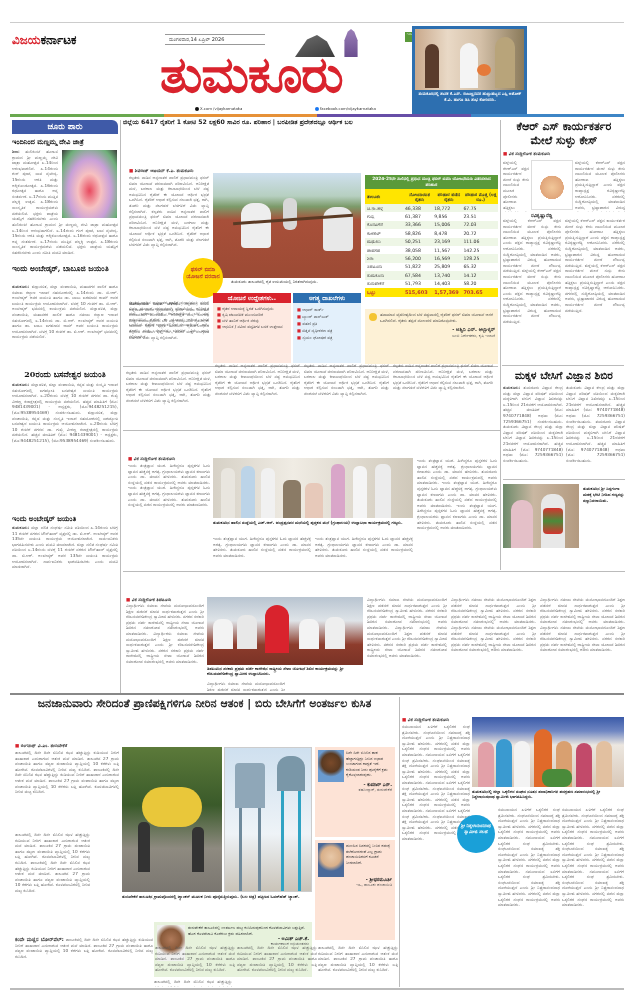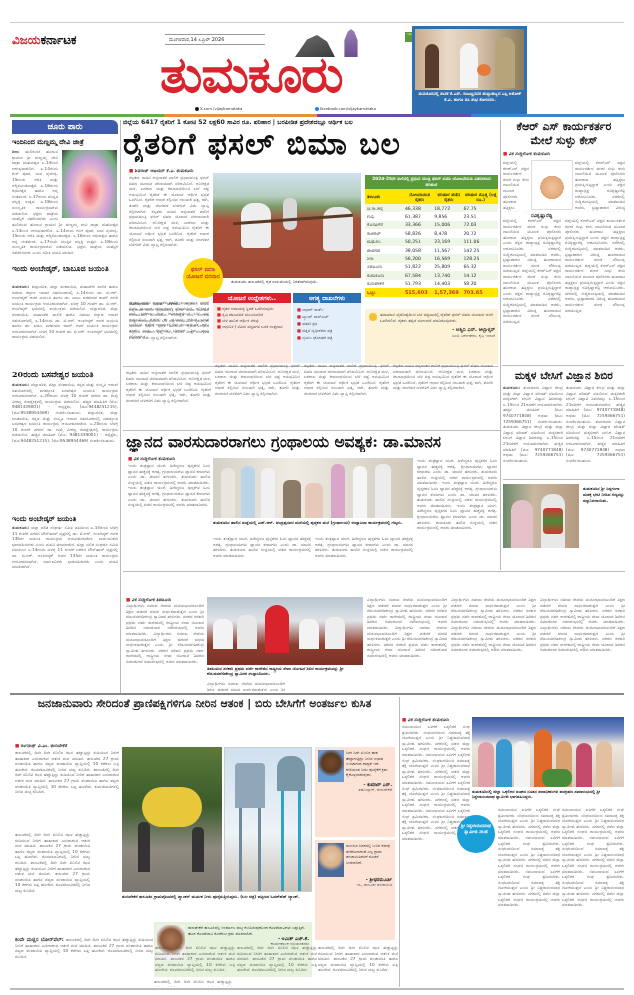--- a/index.html
+++ b/index.html
@@ -69,31 +69,30 @@
   <div class="hl" style="font-size:6.8px;margin-top:4px;">ಇಂದಿನಿಂದ ಮಣ್ಣಮ್ಮ ದೇವಿ ಜಾತ್ರೆ</div>
   <div class="abs photo" style="left:50px;top:30px;width:55px;height:68px;background:radial-gradient(ellipse at 50% 60%,#e84a5f 0%,#f7c1c1 30%,#c9a0d8 55%,#6fb07a 80%,#3b3b3b 100%);"></div>
   <div class="txt" style="margin-top:3px;height:73px;">
     <div style="width:46px;float:left;"><b>ಶಿರಾ:</b> <span>ಹುಲಿಕುಂಟೆ ಹೋಬಳಿ ಗ್ರಾಮದ ಶ್ರೀ ಮಣ್ಣಮ್ಮ ದೇವಿ ಜಾತ್ರಾ ಮಹೋತ್ಸವ ಏ.14ರಿಂದ ಆರಂಭವಾಗಲಿದೆ. ಏ.14ರಂದು ಗಂಗೆ ಪೂಜೆ, ಬಾನ ನೈವೇದ್ಯ. 15ರಂದು ಆರತಿ ಮತ್ತು ಅಗ್ನಿಕೊಂಡೋತ್ಸವ. ಏ.16ರಂದು ರಥೋತ್ಸವ ಹಾಗೂ ಅನ್ನ ಸಂತರ್ಪಣೆ. ಏ.17ರಂದು ಮುತ್ತಿನ ಪಲ್ಲಕ್ಕಿ ಉತ್ಸವ. ಏ.18ರಂದು ಸಾಂಸ್ಕೃತಿಕ ಕಾರ್ಯಕ್ರಮಗಳು ನಡೆಯಲಿವೆ. ಭಕ್ತರು ಜಾತ್ರೆಯ ಯಶಸ್ಸಿಗೆ ಸಹಕರಿಸಬೇಕು ಎಂದು ಸಮಿತಿ ಮನವಿ ಮಾಡಿದೆ.</span></div>
   </div>
   <div class="txt" style="height:40px;">ಹುಲಿಕುಂಟೆ ಹೋಬಳಿ ಗ್ರಾಮದ ಶ್ರೀ ಮಣ್ಣಮ್ಮ ದೇವಿ ಜಾತ್ರಾ ಮಹೋತ್ಸವ ಏ.14ರಿಂದ ಆರಂಭವಾಗಲಿದೆ. ಏ.14ರಂದು ಗಂಗೆ ಪೂಜೆ, ಬಾನ ನೈವೇದ್ಯ. 15ರಂದು ಆರತಿ ಮತ್ತು ಅಗ್ನಿಕೊಂಡೋತ್ಸವ. ಏ.16ರಂದು ರಥೋತ್ಸವ ಹಾಗೂ ಅನ್ನ ಸಂತರ್ಪಣೆ. ಏ.17ರಂದು ಮುತ್ತಿನ ಪಲ್ಲಕ್ಕಿ ಉತ್ಸವ. ಏ.18ರಂದು ಸಾಂಸ್ಕೃತಿಕ ಕಾರ್ಯಕ್ರಮಗಳು ನಡೆಯಲಿವೆ. ಭಕ್ತರು ಜಾತ್ರೆಯ ಯಶಸ್ಸಿಗೆ ಸಹಕರಿಸಬೇಕು ಎಂದು ಸಮಿತಿ ಮನವಿ ಮಾಡಿದೆ.</div>
 
   <div class="hl" style="font-size:7.5px;white-space:normal;line-height:10px;margin-top:2px;height:20px;">ಇಂದು ಅಂಬೇಡ್ಕರ್, ಬಾಬೂಜಿ ಜಯಂತಿ</div>
   <div class="txt" style="height:83px;"><b>ತುಮಕೂರು:</b> <span>ಜಿಲ್ಲಾಡಳಿತ, ಜಿಲ್ಲಾ ಪಂಚಾಯಿತಿ, ಮಹಾನಗರ ಪಾಲಿಕೆ ಹಾಗೂ ಸಮಾಜ ಕಲ್ಯಾಣ ಇಲಾಖೆ ಸಹಯೋಗದಲ್ಲಿ ಏ.14ರಂದು ಡಾ. ಬಿ.ಆರ್. ಅಂಬೇಡ್ಕರ್ ಅವರ ಜಯಂತಿ ಹಾಗೂ ಡಾ. ಬಾಬು ಜಗಜೀವನ ರಾಮ್ ಅವರ ಜಯಂತಿ ಕಾರ್ಯಕ್ರಮ ಆಯೋಜಿಸಲಾಗಿದೆ. ಬೆಳಗ್ಗೆ 10 ಗಂಟೆಗೆ ಡಾ. ಬಿ.ಆರ್. ಅಂಬೇಡ್ಕರ್ ಭವನದಲ್ಲಿ ಕಾರ್ಯಕ್ರಮ ನಡೆಯಲಿದೆ.</span> <span>ಜಿಲ್ಲಾಡಳಿತ, ಜಿಲ್ಲಾ ಪಂಚಾಯಿತಿ, ಮಹಾನಗರ ಪಾಲಿಕೆ ಹಾಗೂ ಸಮಾಜ ಕಲ್ಯಾಣ ಇಲಾಖೆ ಸಹಯೋಗದಲ್ಲಿ ಏ.14ರಂದು ಡಾ. ಬಿ.ಆರ್. ಅಂಬೇಡ್ಕರ್ ಅವರ ಜಯಂತಿ ಹಾಗೂ ಡಾ. ಬಾಬು ಜಗಜೀವನ ರಾಮ್ ಅವರ ಜಯಂತಿ ಕಾರ್ಯಕ್ರಮ ಆಯೋಜಿಸಲಾಗಿದೆ. ಬೆಳಗ್ಗೆ 10 ಗಂಟೆಗೆ ಡಾ. ಬಿ.ಆರ್. ಅಂಬೇಡ್ಕರ್ ಭವನದಲ್ಲಿ ಕಾರ್ಯಕ್ರಮ ನಡೆಯಲಿದೆ.</span></div>
 
-  <div class="hl" style="font-size:8px;margin-top:2px;">20ರಂದು ಬಸವೇಶ್ವರ ಜಯಂತಿ</div>
+  <div class="hl" style="font-size:8px;margin-top:2px;text-align:center;">20ರಂದು ಬಸವೇಶ್ವರ ಜಯಂತಿ</div>
   <div class="txt" style="height:130px;margin-top:2px;"><b>ತುಮಕೂರು:</b> <span>ಜಿಲ್ಲಾಡಳಿತ, ಜಿಲ್ಲಾ ಪಂಚಾಯಿತಿ, ಕನ್ನಡ ಮತ್ತು ಸಂಸ್ಕೃತಿ ಇಲಾಖೆ ಸಹಯೋಗದಲ್ಲಿ ಜಗಜ್ಯೋತಿ ಬಸವೇಶ್ವರ ಜಯಂತಿ ಕಾರ್ಯಕ್ರಮ ಆಯೋಜಿಸಲಾಗಿದೆ. ಏ.20ರಂದು ಬೆಳಗ್ಗೆ 10 ಗಂಟೆಗೆ ನಗರದ ಡಾ. ಗುಬ್ಬಿ ವೀರಣ್ಣ ಕಲಾಕ್ಷೇತ್ರದಲ್ಲಿ ಕಾರ್ಯಕ್ರಮ ನಡೆಯಲಿದೆ. ಹೆಚ್ಚಿನ ಮಾಹಿತಿಗೆ (ಮೊ: 9481439001) - ಅಧ್ಯಕ್ಷರು, (ಮೊ:9448251215), (ಮೊ:9538954469) ಸಂಪರ್ಕಿಸಬಹುದು.</span> <span>ಜಿಲ್ಲಾಡಳಿತ, ಜಿಲ್ಲಾ ಪಂಚಾಯಿತಿ, ಕನ್ನಡ ಮತ್ತು ಸಂಸ್ಕೃತಿ ಇಲಾಖೆ ಸಹಯೋಗದಲ್ಲಿ ಜಗಜ್ಯೋತಿ ಬಸವೇಶ್ವರ ಜಯಂತಿ ಕಾರ್ಯಕ್ರಮ ಆಯೋಜಿಸಲಾಗಿದೆ. ಏ.20ರಂದು ಬೆಳಗ್ಗೆ 10 ಗಂಟೆಗೆ ನಗರದ ಡಾ. ಗುಬ್ಬಿ ವೀರಣ್ಣ ಕಲಾಕ್ಷೇತ್ರದಲ್ಲಿ ಕಾರ್ಯಕ್ರಮ ನಡೆಯಲಿದೆ. ಹೆಚ್ಚಿನ ಮಾಹಿತಿಗೆ (ಮೊ: 9481439001) - ಅಧ್ಯಕ್ಷರು, (ಮೊ:9448251215), (ಮೊ:9538954469) ಸಂಪರ್ಕಿಸಬಹುದು.</span></div>
 
   <div class="hl" style="font-size:7px;margin-top:2px;">ಇಂದು ಅಂಬೇಡ್ಕರ್ ಜಯಂತಿ</div>
   <div class="txt" style="height:95px;margin-top:2px;"><b>ತುಮಕೂರು:</b> <span>ಜಿಲ್ಲಾ ದಲಿತ ಸಂಘರ್ಷ ಸಮಿತಿ ವತಿಯಿಂದ ಏ.14ರಂದು ಬೆಳಗ್ಗೆ 11 ಗಂಟೆಗೆ ನಗರದ ಟೌನ್‌ಹಾಲ್ ವೃತ್ತದಲ್ಲಿ ಡಾ. ಬಿ.ಆರ್. ಅಂಬೇಡ್ಕರ್ ಅವರ 135ನೇ ಜಯಂತಿ ಕಾರ್ಯಕ್ರಮ ಆಯೋಜಿಸಲಾಗಿದೆ. ಸಾರ್ವಜನಿಕರು ಭಾಗವಹಿಸಬೇಕು ಎಂದು ಮನವಿ ಮಾಡಲಾಗಿದೆ.</span> <span>ಜಿಲ್ಲಾ ದಲಿತ ಸಂಘರ್ಷ ಸಮಿತಿ ವತಿಯಿಂದ ಏ.14ರಂದು ಬೆಳಗ್ಗೆ 11 ಗಂಟೆಗೆ ನಗರದ ಟೌನ್‌ಹಾಲ್ ವೃತ್ತದಲ್ಲಿ ಡಾ. ಬಿ.ಆರ್. ಅಂಬೇಡ್ಕರ್ ಅವರ 135ನೇ ಜಯಂತಿ ಕಾರ್ಯಕ್ರಮ ಆಯೋಜಿಸಲಾಗಿದೆ. ಸಾರ್ವಜನಿಕರು ಭಾಗವಹಿಸಬೇಕು ಎಂದು ಮನವಿ ಮಾಡಲಾಗಿದೆ.</span></div>
 </div>
 <div class="vrule" style="left:120px;top:120px;height:575px;"></div>
 
 <div class="abs" style="left:123px;top:118px;width:375px;height:252px;">
   <div style="font-size:6.2px;font-weight:bold;color:#222;white-space:nowrap;overflow:hidden;">ಜಿಲ್ಲೆಯ 6417 ರೈತರಿಗೆ 1 ಕೋಟಿ 52 ಲಕ್ಷ60 ಸಾವಿರ ರೂ. ಪರಿಹಾರ | ಬರಪೀಡಿತ ಪ್ರದೇಶದಲ್ಲೂ ಆರ್ಥಿಕ ಬಲ</div>
-  <div class="hl" style="font-size:30px;line-height:36px;letter-spacing:1px;">ರೈತರಿಗೆ ಫಸಲ್ ಬಿಮಾ ಬಲ</div>
   <div class="abs byline" style="left:6px;top:50px;"><span class="dot">■ </span><span>ಶಿವರಾಜ್ ಅಜಯನ್ ಕೆ.ಎ. ತುಮಕೂರು</span></div>
   <div class="abs txt" style="left:6px;top:57px;width:80px;height:125px;"><span>ಕಲ್ಪತರು ನಾಡಿನ ಅನ್ನದಾತರ ಪಾಲಿಗೆ ಪ್ರಧಾನಮಂತ್ರಿ ಫಸಲ್ ಬಿಮಾ ಯೋಜನೆ ವರದಾನವಾಗಿ ಪರಿಣಮಿಸಿದೆ. ಅನಿರೀಕ್ಷಿತ ಮಳೆ, ಬರಗಾಲ ಮತ್ತು ಕೀಟಬಾಧೆಯಿಂದ ಬೆಳೆ ನಷ್ಟ ಅನುಭವಿಸಿದ ರೈತರಿಗೆ ಈ ಯೋಜನೆ ಆರ್ಥಿಕ ಭದ್ರತೆ ಒದಗಿಸಿದೆ. ರೈತರಿಗೆ ಆಧಾರ ಕಲ್ಪಿಸುವ ಸಲುವಾಗಿ ಭತ್ತ, ರಾಗಿ, ತೊಗರಿ ಮತ್ತು ನೆಲಗಡಲೆ ಬೆಳೆಗಳಿಗೆ ವಿಮೆ ವ್ಯಾಪ್ತಿ ಕಲ್ಪಿಸಲಾಗಿದೆ.</span> <span>ಕಲ್ಪತರು ನಾಡಿನ ಅನ್ನದಾತರ ಪಾಲಿಗೆ ಪ್ರಧಾನಮಂತ್ರಿ ಫಸಲ್ ಬಿಮಾ ಯೋಜನೆ ವರದಾನವಾಗಿ ಪರಿಣಮಿಸಿದೆ. ಅನಿರೀಕ್ಷಿತ ಮಳೆ, ಬರಗಾಲ ಮತ್ತು ಕೀಟಬಾಧೆಯಿಂದ ಬೆಳೆ ನಷ್ಟ ಅನುಭವಿಸಿದ ರೈತರಿಗೆ ಈ ಯೋಜನೆ ಆರ್ಥಿಕ ಭದ್ರತೆ ಒದಗಿಸಿದೆ. ರೈತರಿಗೆ ಆಧಾರ ಕಲ್ಪಿಸುವ ಸಲುವಾಗಿ ಭತ್ತ, ರಾಗಿ, ತೊಗರಿ ಮತ್ತು ನೆಲಗಡಲೆ ಬೆಳೆಗಳಿಗೆ ವಿಮೆ ವ್ಯಾಪ್ತಿ ಕಲ್ಪಿಸಲಾಗಿದೆ.</span></div>
   <div class="abs photo" style="left:90px;top:55px;width:148px;height:105px;background:linear-gradient(#cfe0ef 0%,#b6cfc0 22%,#7c9b6a 32%,#a8503a 45%,#9c4a34 100%);">
     <div class="abs" style="left:28px;top:30px;width:30px;height:45px;background:#eeeeee;border-radius:12px 12px 4px 4px;"></div>
     <div class="abs" style="left:70px;top:25px;width:14px;height:32px;background:#d8d8d8;border-radius:6px;"></div>
     <div class="abs" style="left:110px;top:34px;width:30px;height:44px;background:#e8e8e8;border-radius:12px 12px 4px 4px;"></div>
     <div class="abs" style="left:20px;top:45px;width:120px;height:3px;background:#5a3a24;transform:rotate(-4deg);"></div>
   </div>
   <div class="abs" style="left:60px;top:140px;width:40px;height:40px;border-radius:50%;background:#ffd400;color:#c0392b;font-size:5.5px;font-weight:bold;text-align:center;padding-top:8px;line-height:7px;">ಫಸಲ್ ಬಿಮಾ ಯೋಜನೆ ವರದಾನ</div>
   <div class="abs cap" style="left:108px;top:161px;width:130px;font-weight:normal;">ತುಮಕೂರು ತಾಲೂಕಿನಲ್ಲಿ ರೈತ ಉಳುಮೆಯಲ್ಲಿ ನಿರತರಾಗಿರುವುದು.</div>
@@ -229,21 +228,20 @@
 <div class="abs txt" style="left:213px;top:365px;width:0;height:0;"></div>
 
 <div class="hrule" style="left:123px;top:366px;width:375px;"></div>
 <div class="abs txt" style="left:129px;top:369px;width:80px;height:0;"></div>
 <div class="abs" style="left:123px;top:368px;width:377px;height:202px;">
   <div class="abs txt" style="left:3px;top:2px;width:85px;height:58px;"><span>ಕಲ್ಪತರು ನಾಡಿನ ಅನ್ನದಾತರ ಪಾಲಿಗೆ ಪ್ರಧಾನಮಂತ್ರಿ ಫಸಲ್ ಬಿಮಾ ಯೋಜನೆ ವರದಾನವಾಗಿ ಪರಿಣಮಿಸಿದೆ. ಅನಿರೀಕ್ಷಿತ ಮಳೆ, ಬರಗಾಲ ಮತ್ತು ಕೀಟಬಾಧೆಯಿಂದ ಬೆಳೆ ನಷ್ಟ ಅನುಭವಿಸಿದ ರೈತರಿಗೆ ಈ ಯೋಜನೆ ಆರ್ಥಿಕ ಭದ್ರತೆ ಒದಗಿಸಿದೆ. ರೈತರಿಗೆ ಆಧಾರ ಕಲ್ಪಿಸುವ ಸಲುವಾಗಿ ಭತ್ತ, ರಾಗಿ, ತೊಗರಿ ಮತ್ತು ನೆಲಗಡಲೆ ಬೆಳೆಗಳಿಗೆ ವಿಮೆ ವ್ಯಾಪ್ತಿ ಕಲ್ಪಿಸಲಾಗಿದೆ.</span></div>
   <div class="abs txt" style="left:92px;top:-5px;width:85px;height:65px;"><span>ಕಲ್ಪತರು ನಾಡಿನ ಅನ್ನದಾತರ ಪಾಲಿಗೆ ಪ್ರಧಾನಮಂತ್ರಿ ಫಸಲ್ ಬಿಮಾ ಯೋಜನೆ ವರದಾನವಾಗಿ ಪರಿಣಮಿಸಿದೆ. ಅನಿರೀಕ್ಷಿತ ಮಳೆ, ಬರಗಾಲ ಮತ್ತು ಕೀಟಬಾಧೆಯಿಂದ ಬೆಳೆ ನಷ್ಟ ಅನುಭವಿಸಿದ ರೈತರಿಗೆ ಈ ಯೋಜನೆ ಆರ್ಥಿಕ ಭದ್ರತೆ ಒದಗಿಸಿದೆ. ರೈತರಿಗೆ ಆಧಾರ ಕಲ್ಪಿಸುವ ಸಲುವಾಗಿ ಭತ್ತ, ರಾಗಿ, ತೊಗರಿ ಮತ್ತು ನೆಲಗಡಲೆ ಬೆಳೆಗಳಿಗೆ ವಿಮೆ ವ್ಯಾಪ್ತಿ ಕಲ್ಪಿಸಲಾಗಿದೆ.</span></div>
   <div class="abs txt" style="left:181px;top:-5px;width:85px;height:65px;"><span>ಕಲ್ಪತರು ನಾಡಿನ ಅನ್ನದಾತರ ಪಾಲಿಗೆ ಪ್ರಧಾನಮಂತ್ರಿ ಫಸಲ್ ಬಿಮಾ ಯೋಜನೆ ವರದಾನವಾಗಿ ಪರಿಣಮಿಸಿದೆ. ಅನಿರೀಕ್ಷಿತ ಮಳೆ, ಬರಗಾಲ ಮತ್ತು ಕೀಟಬಾಧೆಯಿಂದ ಬೆಳೆ ನಷ್ಟ ಅನುಭವಿಸಿದ ರೈತರಿಗೆ ಈ ಯೋಜನೆ ಆರ್ಥಿಕ ಭದ್ರತೆ ಒದಗಿಸಿದೆ. ರೈತರಿಗೆ ಆಧಾರ ಕಲ್ಪಿಸುವ ಸಲುವಾಗಿ ಭತ್ತ, ರಾಗಿ, ತೊಗರಿ ಮತ್ತು ನೆಲಗಡಲೆ ಬೆಳೆಗಳಿಗೆ ವಿಮೆ ವ್ಯಾಪ್ತಿ ಕಲ್ಪಿಸಲಾಗಿದೆ.</span></div>
   <div class="abs txt" style="left:270px;top:-5px;width:100px;height:65px;"><span>ಕಲ್ಪತರು ನಾಡಿನ ಅನ್ನದಾತರ ಪಾಲಿಗೆ ಪ್ರಧಾನಮಂತ್ರಿ ಫಸಲ್ ಬಿಮಾ ಯೋಜನೆ ವರದಾನವಾಗಿ ಪರಿಣಮಿಸಿದೆ. ಅನಿರೀಕ್ಷಿತ ಮಳೆ, ಬರಗಾಲ ಮತ್ತು ಕೀಟಬಾಧೆಯಿಂದ ಬೆಳೆ ನಷ್ಟ ಅನುಭವಿಸಿದ ರೈತರಿಗೆ ಈ ಯೋಜನೆ ಆರ್ಥಿಕ ಭದ್ರತೆ ಒದಗಿಸಿದೆ. ರೈತರಿಗೆ ಆಧಾರ ಕಲ್ಪಿಸುವ ಸಲುವಾಗಿ ಭತ್ತ, ರಾಗಿ, ತೊಗರಿ ಮತ್ತು ನೆಲಗಡಲೆ ಬೆಳೆಗಳಿಗೆ ವಿಮೆ ವ್ಯಾಪ್ತಿ ಕಲ್ಪಿಸಲಾಗಿದೆ.</span></div>
   <div class="hrule" style="left:0;top:62px;width:377px;"></div>
-  <div class="abs hl" style="left:3px;top:64px;font-size:15.5px;line-height:20px;width:372px;">ಜ್ಞಾನದ ವಾರಸುದಾರರಾಗಲು ಗ್ರಂಥಾಲಯ ಅವಶ್ಯಕ: ಡಾ.ಮಾನಸ</div>
   <div class="abs byline" style="left:5px;top:88px;"><span class="dot">■ </span><span>ವಿಕ ಸುದ್ದಿಲೋಕ ತುಮಕೂರು</span></div>
   <div class="abs txt" style="left:5px;top:95px;width:82px;height:107px;"><span>ಇಂದು ತಂತ್ರಜ್ಞಾನ ಯುಗ. ಹೀಗಿದ್ದರೂ ಪುಸ್ತಕಗಳ ಓದು ಜ್ಞಾನದ ಹೆಚ್ಚಳಕ್ಕೆ ಅಗತ್ಯ. ಗ್ರಂಥಾಲಯಗಳು ಜ್ಞಾನದ ಕಣಜಗಳು ಎಂದು ಡಾ. ಮಾನಸ ಹೇಳಿದರು. ತುಮಕೂರು ಹಾಲಿನ ಸಂಸ್ಥೆಯಲ್ಲಿ ನಡೆದ ಕಾರ್ಯಕ್ರಮದಲ್ಲಿ ಅವರು ಮಾತನಾಡಿದರು.</span> <span>ಇಂದು ತಂತ್ರಜ್ಞಾನ ಯುಗ. ಹೀಗಿದ್ದರೂ ಪುಸ್ತಕಗಳ ಓದು ಜ್ಞಾನದ ಹೆಚ್ಚಳಕ್ಕೆ ಅಗತ್ಯ. ಗ್ರಂಥಾಲಯಗಳು ಜ್ಞಾನದ ಕಣಜಗಳು ಎಂದು ಡಾ. ಮಾನಸ ಹೇಳಿದರು. ತುಮಕೂರು ಹಾಲಿನ ಸಂಸ್ಥೆಯಲ್ಲಿ ನಡೆದ ಕಾರ್ಯಕ್ರಮದಲ್ಲಿ ಅವರು ಮಾತನಾಡಿದರು.</span></div>
   <div class="abs photo" style="left:90px;top:90px;width:200px;height:60px;background:linear-gradient(90deg,#d6d1c6,#f0ece4 40%,#cfc8ba);">
     <div class="abs" style="left:8px;top:10px;width:14px;height:50px;background:#e9e6df;border-radius:6px 6px 0 0;"></div>
     <div class="abs" style="left:28px;top:8px;width:14px;height:52px;background:#bcd4e8;border-radius:6px 6px 0 0;"></div>
     <div class="abs" style="left:48px;top:10px;width:14px;height:50px;background:#f1f1f1;border-radius:6px 6px 0 0;"></div>
     <div class="abs" style="left:70px;top:22px;width:18px;height:38px;background:#8b7b66;border-radius:6px 6px 0 0;"></div>
     <div class="abs" style="left:92px;top:25px;width:18px;height:35px;background:#e7c9ba;border-radius:6px 6px 0 0;"></div>
     <div class="abs" style="left:118px;top:6px;width:14px;height:54px;background:#d9a6c9;border-radius:6px 6px 0 0;"></div>
     <div class="abs" style="left:140px;top:8px;width:14px;height:52px;background:#f5f5f5;border-radius:6px 6px 0 0;"></div>

